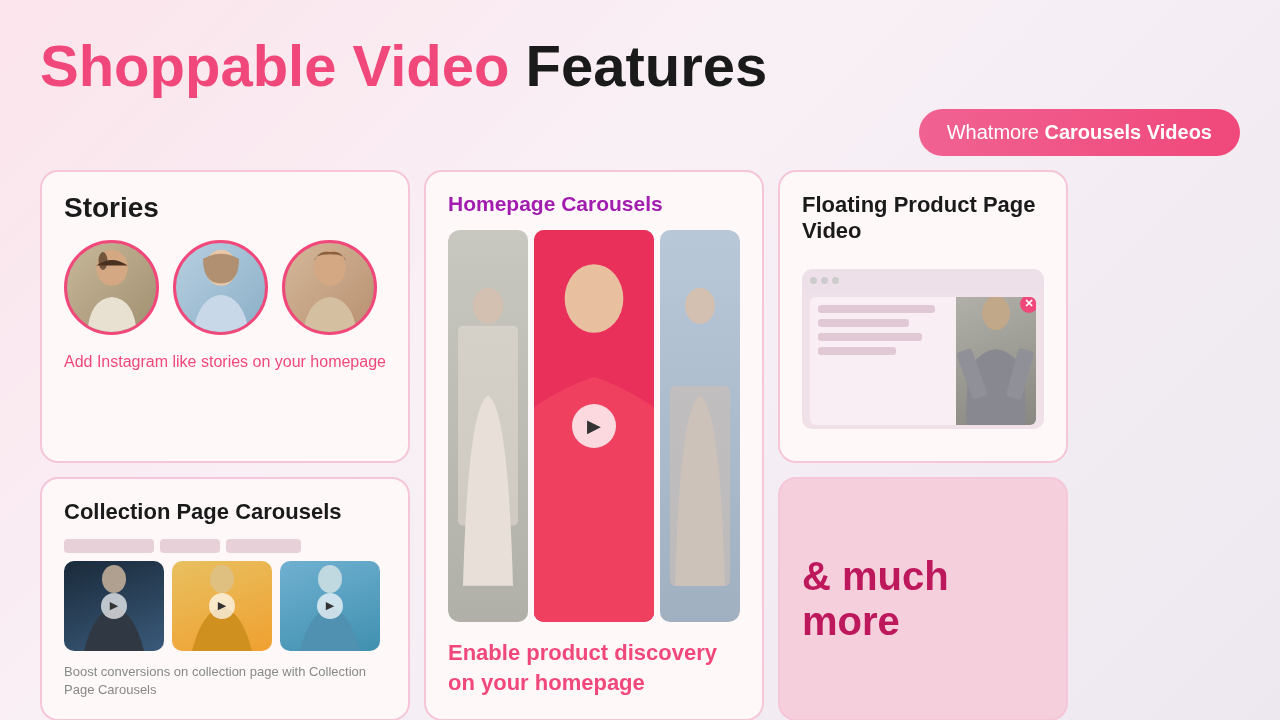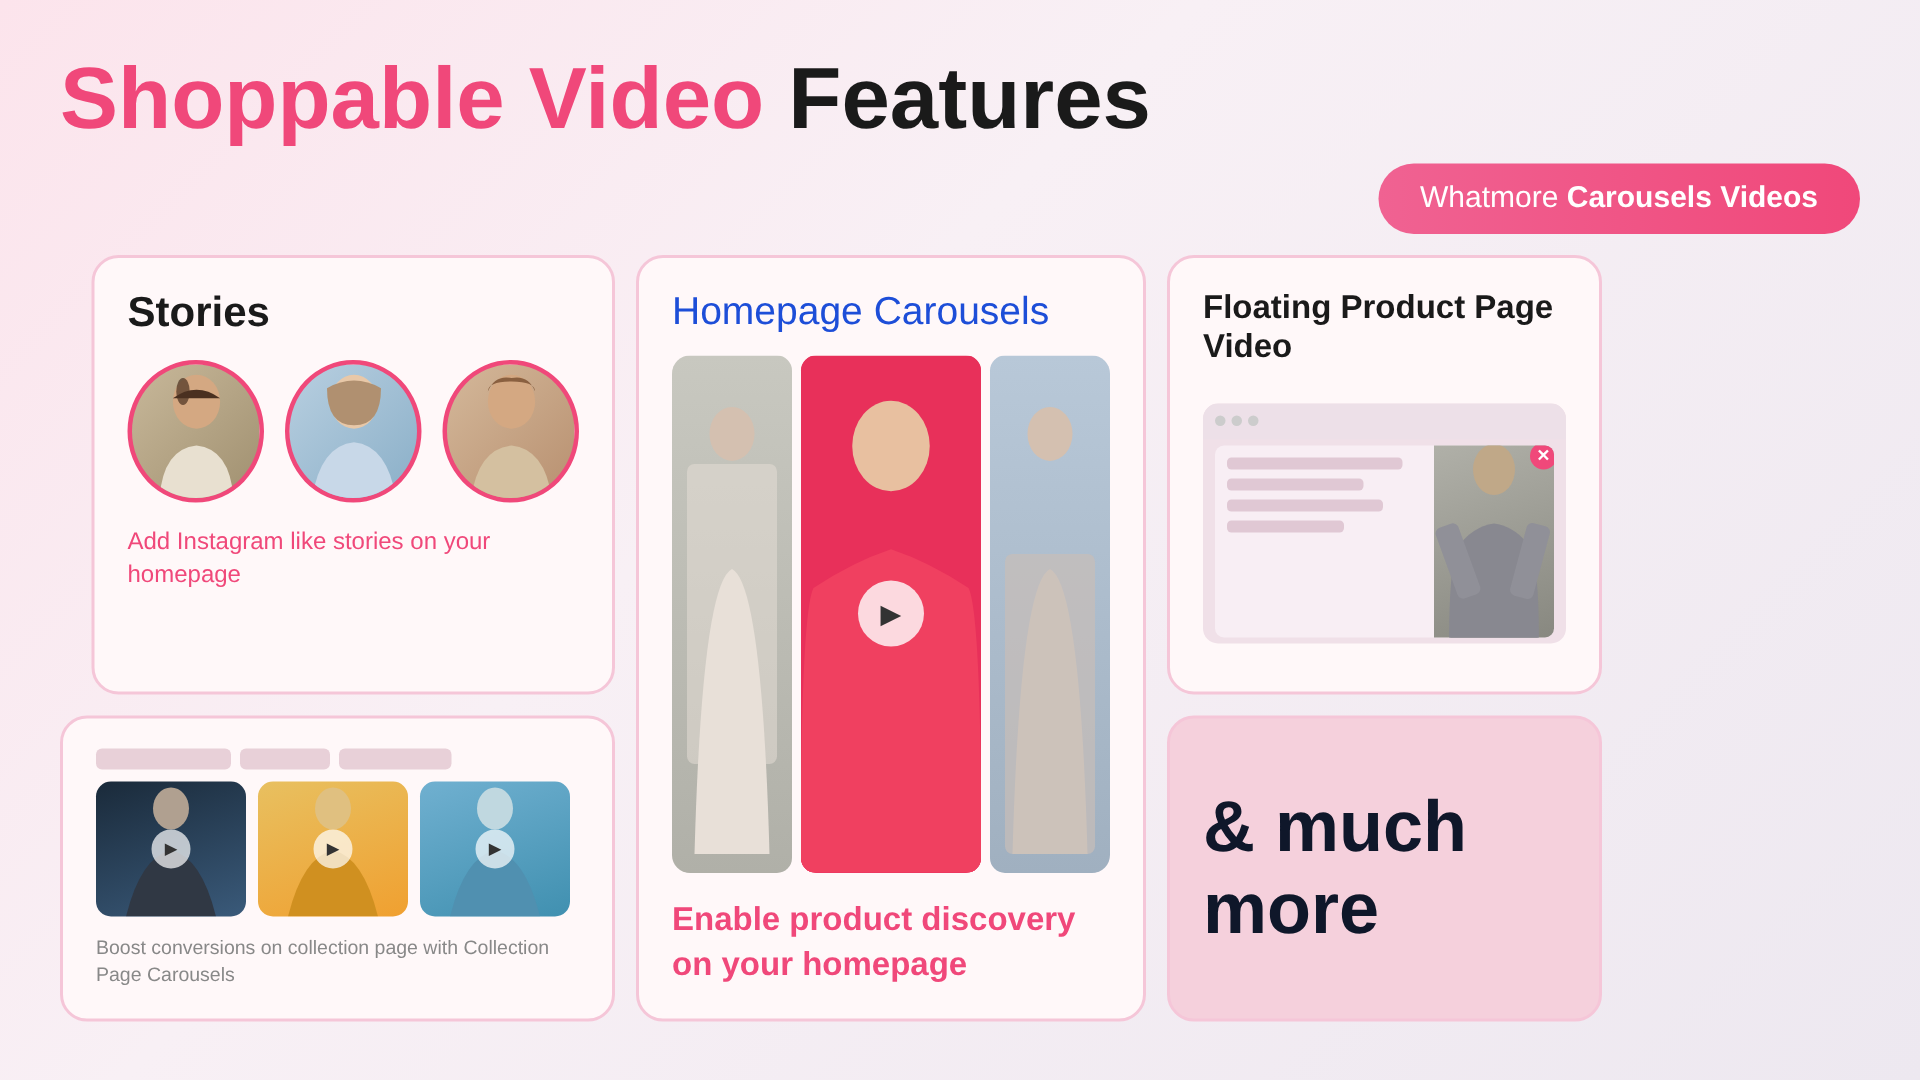--- a/index.html
+++ b/index.html
@@ -57,21 +57,20 @@
       border: 2px solid #f5c6d8;
       border-radius: 18px;
       padding: 20px 22px;
       position: relative;
     }
 
     
     .card-stories {
       grid-column: 1;
       grid-row: 1;
-      margin-left: 21px;
     }
     .card-stories h2 {
       font-size: 28px;
       font-weight: 900;
       color: #1a1a1a;
       margin-bottom: 16px;
     }
     .stories-avatars {
       display: flex;
       gap: 14px;
@@ -167,23 +166,23 @@
     }
 
     
     .card-homepage {
       grid-column: 2;
       grid-row: 1 / 3;
       display: flex;
       flex-direction: column;
     }
     .card-homepage h2 {
-      font-size: 26px;
-      font-weight: 400;
-      color: #1d4ed8;
+      font-size: 21px;
+      font-weight: 700;
+      color: #a21caf;
       margin-bottom: 14px;
     }
     .carousel-preview {
       display: flex;
       gap: 6px;
       flex: 1;
       min-height: 300px;
       margin-bottom: 16px;
       border-radius: 12px;
       overflow: hidden;
@@ -327,23 +326,23 @@
     
     .card-more {
       grid-column: 3;
       grid-row: 2;
       background: #f5d0dc;
       display: flex;
       align-items: center;
       justify-content: center;
     }
     .card-more h2 {
-      font-size: 48px;
+      font-size: 40px;
       font-weight: 900;
-      color: #0f172a;
+      color: #be185d;
     }
   </style>
 </head>
 <body>
 
 <div class="header">
   <h1>
     <span class="pink">Shoppable Video</span><span> Features</span>
   </h1>
 </div>
@@ -444,20 +443,21 @@
             <path d="M15 75 Q25 60 40 58 Q55 60 65 75 Q70 90 70 140 L10 140 Q10 90 15 75" fill="#888890"></path>
             <rect x="8" y="58" width="16" height="50" rx="4" fill="#909098" transform="rotate(-20,16,83)"></rect>
             <rect x="56" y="58" width="16" height="50" rx="4" fill="#909098" transform="rotate(15,64,83)"></rect>
           </svg>
         </div>
       </div>
     </div>
   </div>
 
   <div class="card card-collection">
+    <h2>Collection Page Carousels</h2>
     <div class="collection-skeleton">
       <div class="skel-bar" style="width:90px"></div>
       <div class="skel-bar" style="width:60px"></div>
       <div class="skel-bar" style="width:75px"></div>
     </div>
     <div class="collection-thumbs">
       <div class="thumb thumb-1">
         <svg viewBox="0 0 100 90" width="100" height="90">
           <ellipse cx="50" cy="18" rx="12" ry="14" fill="#b0a090"></ellipse>
           <path d="M20 90 Q30 50 50 46 Q70 50 80 90" fill="#303844"></path>

